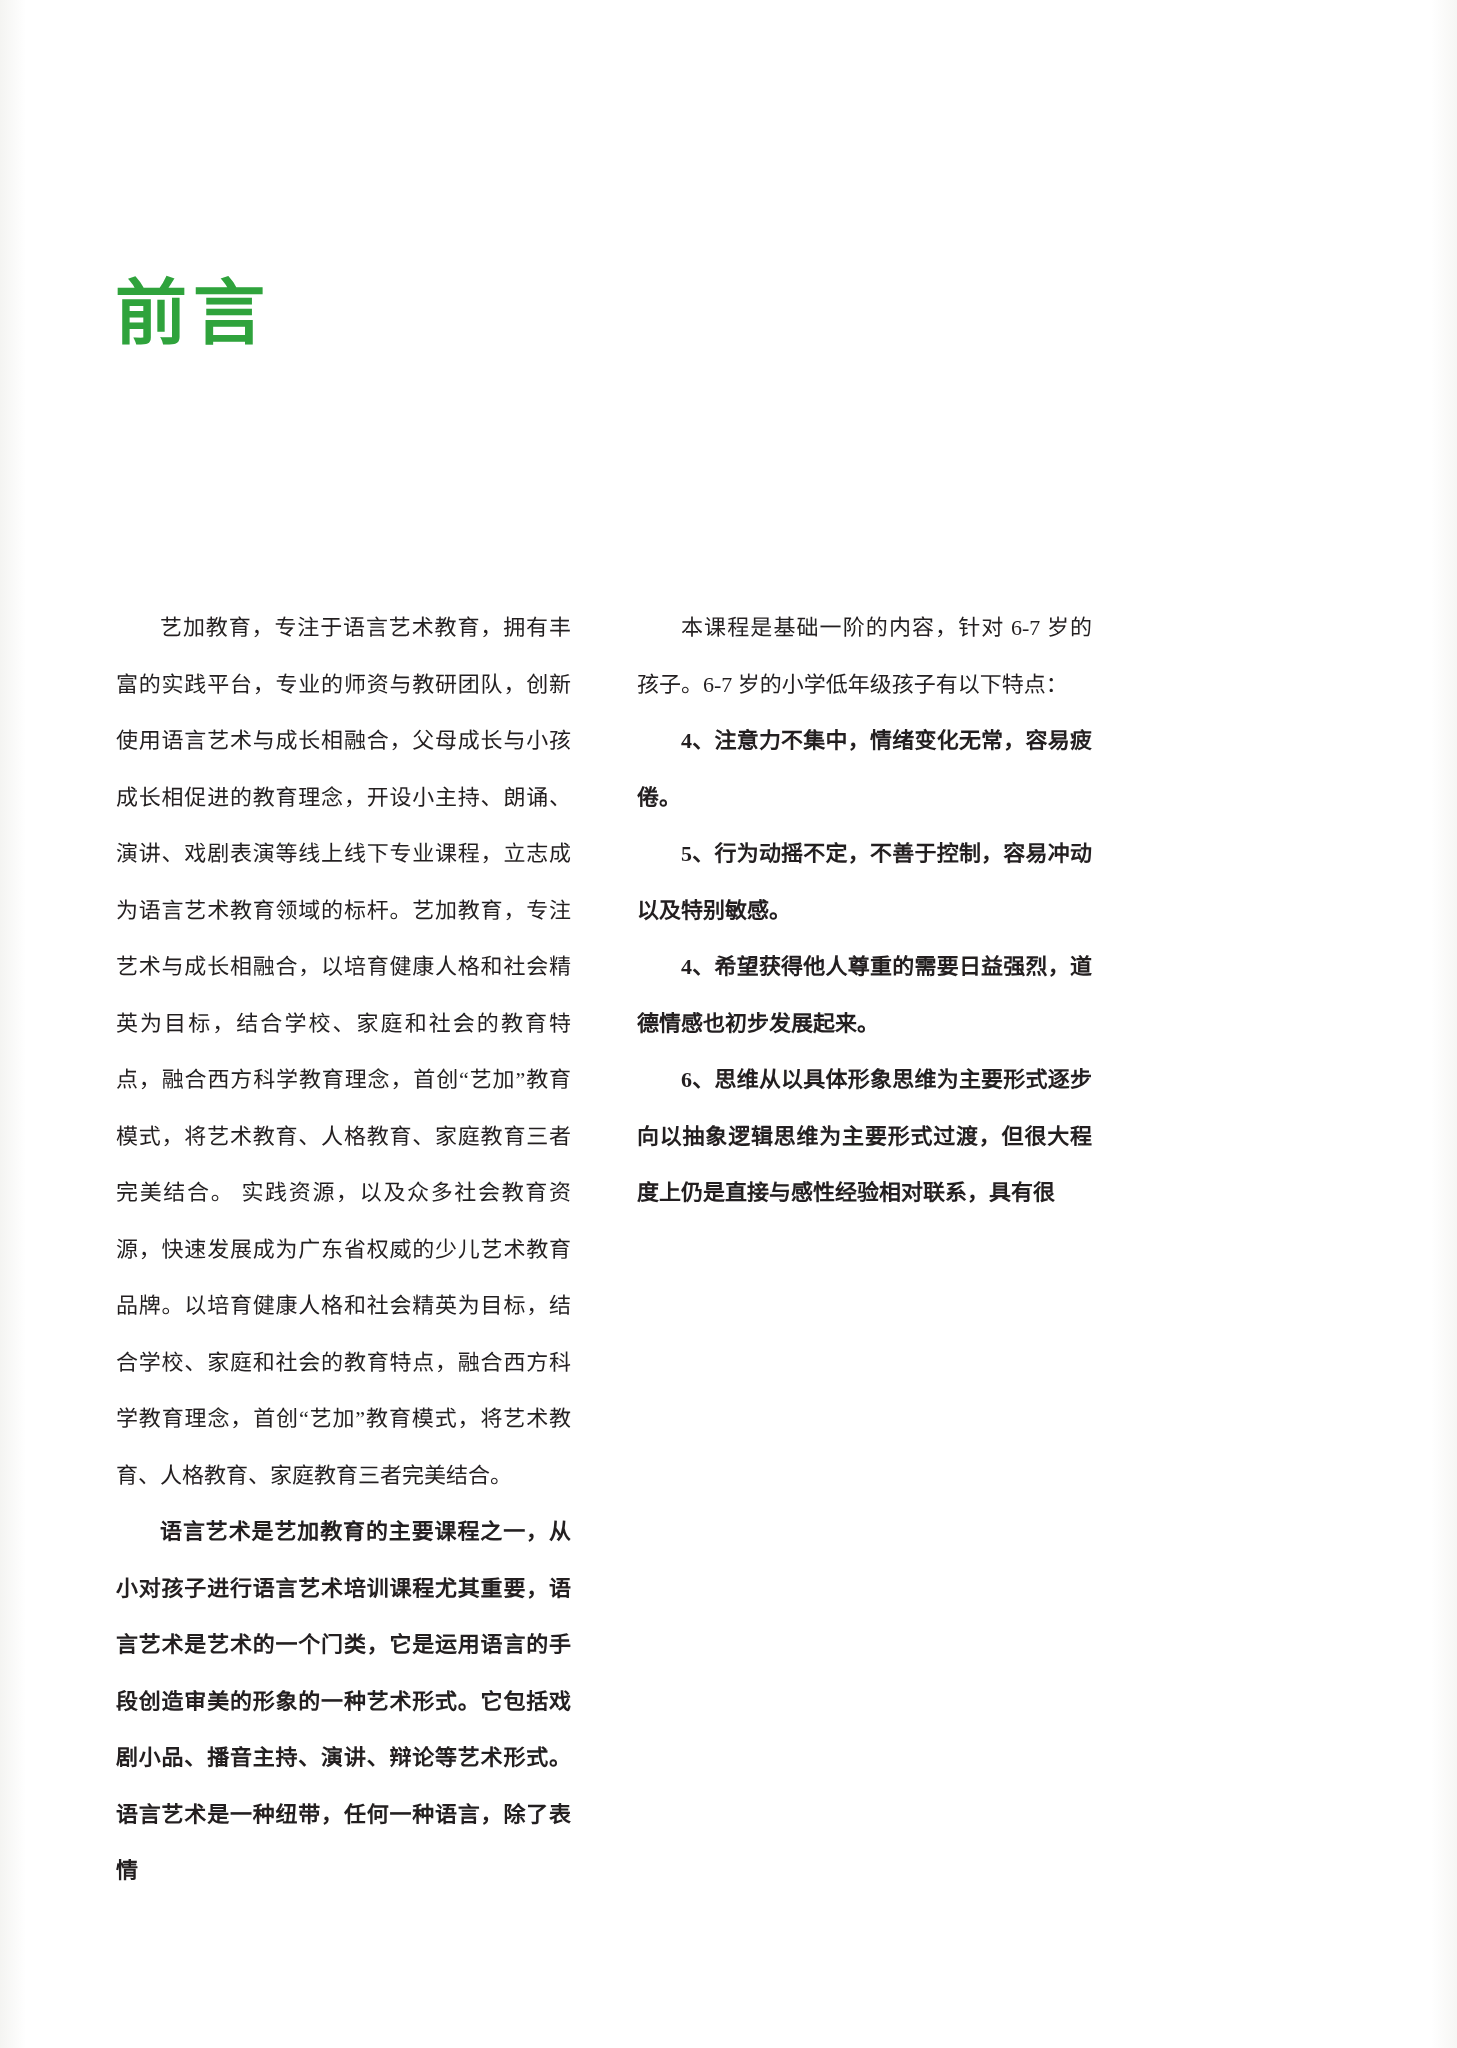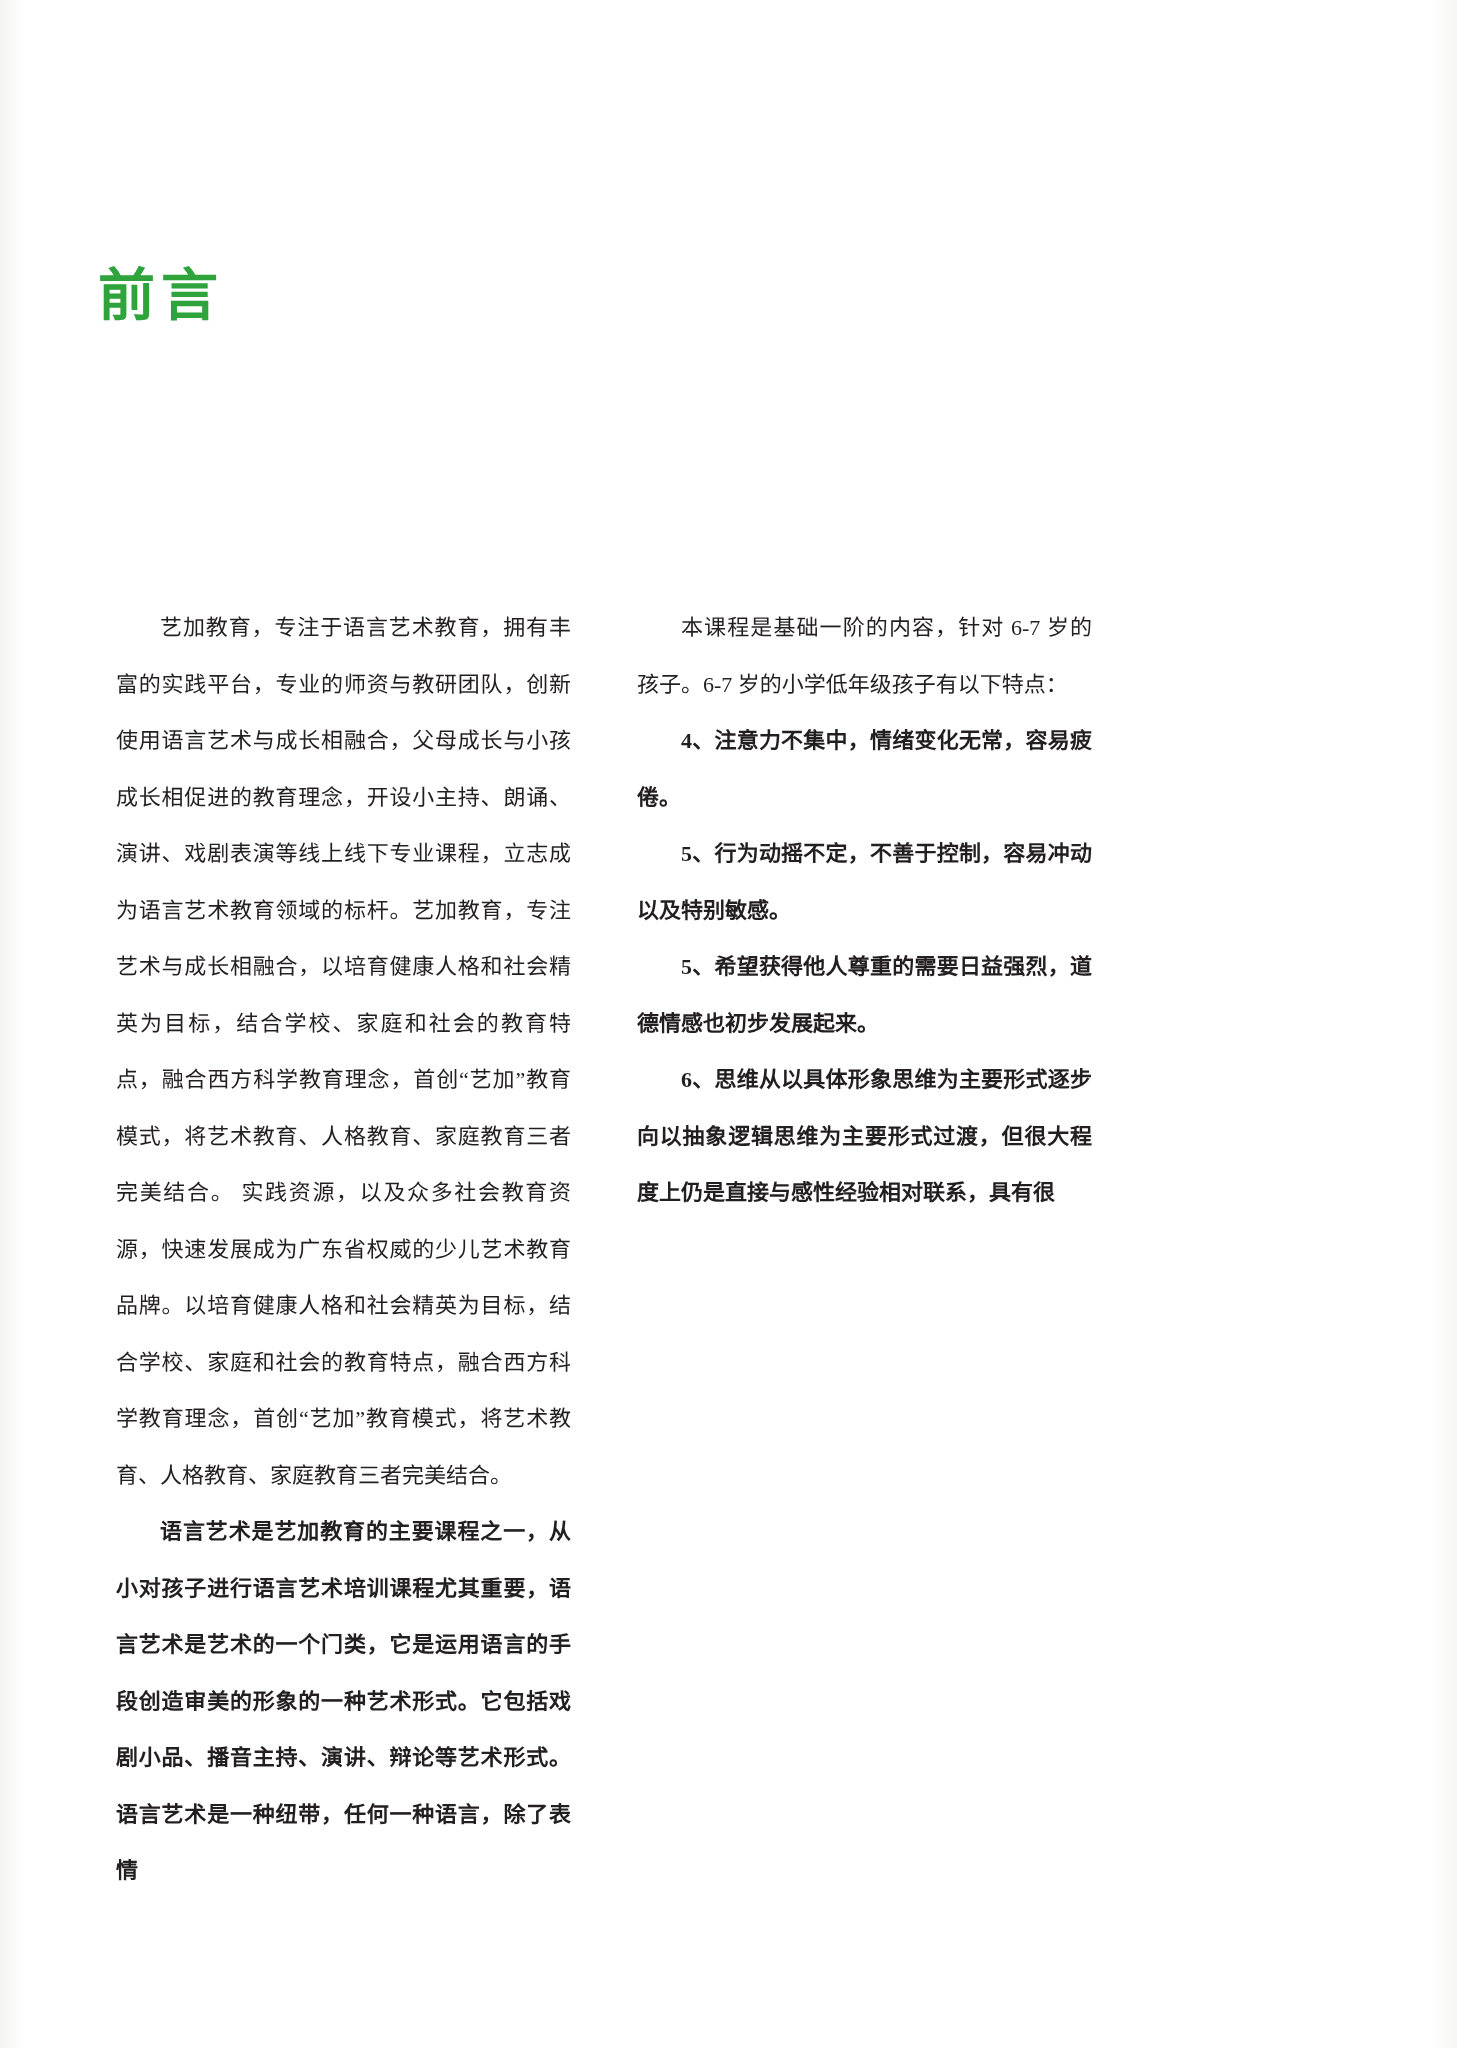--- a/index.html
+++ b/index.html
@@ -38,25 +38,25 @@
     position: absolute;
     right: 0; top: 0; bottom: 0;
     width: 26px;
     background: linear-gradient(to left, #f6f6f4 0%, #ffffff 100%);
     pointer-events: none;
   }
 
   
   #heading {
     position: absolute;
-    left: 98px;
+    left: 115px;
     top: 229px;
     font-family: "DejaVu Sans", "Liberation Sans", sans-serif;
     font-weight: 700;
-    font-size: 57px;
+    font-size: 72px;
     line-height: 1;
     letter-spacing: 6px;
     color: #2FA33C;
     white-space: nowrap;
   }
 
   
   #columns {
     position: absolute;
     left: 116px;
@@ -98,18 +98,18 @@
 
     <div class="col">
       <p class="para">艺加教育，专注于语言艺术教育，拥有丰富的实践平台，专业的师资与教研团队，创新使用语言艺术与成长相融合，父母成长与小孩成长相促进的教育理念，开设小主持、朗诵、演讲、戏剧表演等线上线下专业课程，立志成为语言艺术教育领域的标杆。艺加教育，专注艺术与成长相融合，以培育健康人格和社会精英为目标，结合学校、家庭和社会的教育特点，融合西方科学教育理念，首创“艺加”教育模式，将艺术教育、人格教育、家庭教育三者完美结合。 实践资源，以及众多社会教育资源，快速发展成为广东省权威的少儿艺术教育品牌。以培育健康人格和社会精英为目标，结合学校、家庭和社会的教育特点，融合西方科学教育理念，首创“艺加”教育模式，将艺术教育、人格教育、家庭教育三者完美结合。</p>
       <p class="para">语言艺术是艺加教育的主要课程之一，从小对孩子进行语言艺术培训课程尤其重要，语言艺术是艺术的一个门类，它是运用语言的手段创造审美的形象的一种艺术形式。它包括戏剧小品、播音主持、演讲、辩论等艺术形式。语言艺术是一种纽带，任何一种语言，除了表情</p>
     </div>
 
     <div class="col">
       <p class="para">本课程是基础一阶的内容，针对 6-7 岁的孩子。6-7 岁的小学低年级孩子有以下特点：</p>
       <p class="para">4、注意力不集中，情绪变化无常，容易疲倦。</p>
       <p class="para">5、行为动摇不定，不善于控制，容易冲动以及特别敏感。</p>
-      <p class="para">5、希望获得他人尊重的需要日益强烈，道德情感也初步发展起来。</p>
+      <p class="para">4、希望获得他人尊重的需要日益强烈，道德情感也初步发展起来。</p>
       <p class="para">6、思维从以具体形象思维为主要形式逐步向以抽象逻辑思维为主要形式过渡，但很大程度上仍是直接与感性经验相对联系，具有很</p>
     </div>
 
   </div>
 </div>
 
 </body></html>

